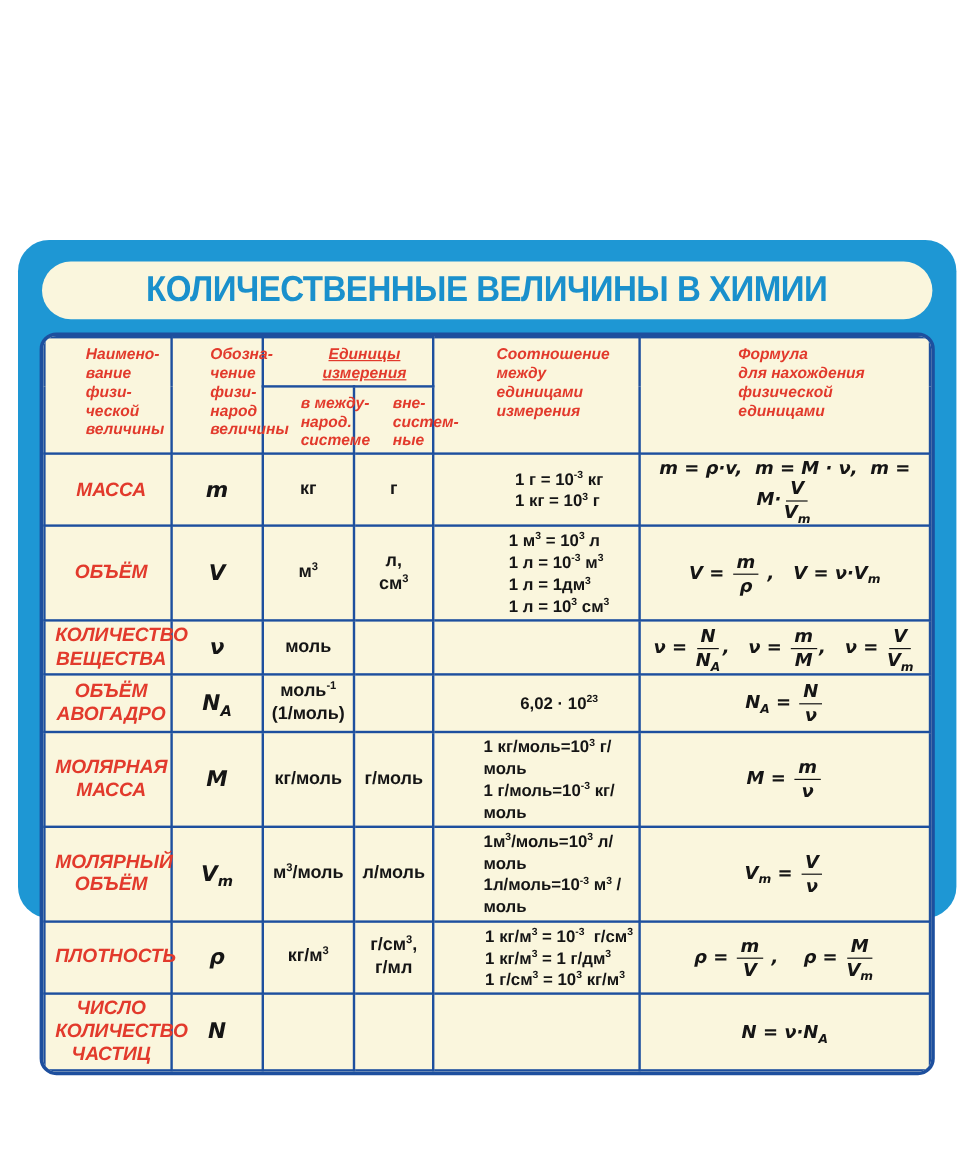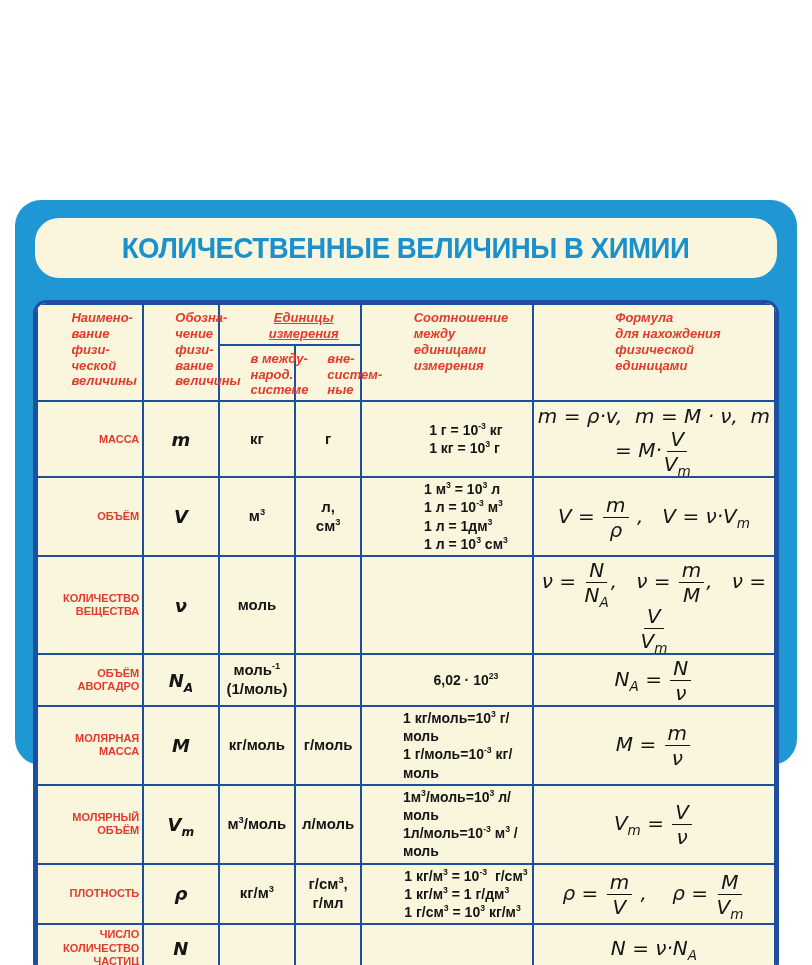--- a/index.html
+++ b/index.html
@@ -7,24 +7,24 @@
   .page { position:relative; width:812px; height:965px; background:#ffffff; overflow:hidden; }
 
   .poster {
     position:absolute; left:15px; top:200px; width:782px; height:565px;
     background:var(--frame-blue, #1e97d4);
     border-radius:26px;
     padding:18px 18px 14px 18px;
   }
 
   .title-banner {
-    height:60px; background:var(--panel-cream, #faf6dd);
+    height:48px; background:var(--panel-cream, #faf6dd);
     border-radius:24px;
     display:flex; align-items:center; justify-content:center;
-    margin:0 2px 22px 2px;
+    margin:0 2px 11px 2px;
   }
   .title-text {
     color:var(--title-blue, #1a90cc);
     font-size:30px; font-weight:bold; letter-spacing:-0.5px;
     transform:scaleX(0.92); white-space:nowrap;
   }
 
   .table-panel {
     background:var(--panel-cream, #faf6dd);
     border:3px solid var(--line-navy, #1d4f9e);
@@ -49,28 +49,28 @@
     color:var(--accent-red, #e23a2c);
     font-style:italic; font-weight:bold; font-size:13px; line-height:1.22;
     vertical-align:top; text-align:center; padding:5px 3px 2px 3px;
   }
   .hwrap { display:inline-block; text-align:left; white-space:pre-line;margin-left:28px; }
   .hwrap-center { text-align:center;text-decoration:underline; }
 
   td { vertical-align:middle; text-align:center; padding:2px 3px; color:var(--text-black, #111111); }
 
   td.c-name {
-    color:var(--accent-red, #e23a2c); font-weight:bold; font-size:11px;
-    text-align:right; padding-left:8px; line-height:1.2;
+    color:var(--accent-red, #e23a2c); font-weight:bold; font-size:16px;
+    text-align:center; padding-left:8px; line-height:1.2;font-style:italic;
   }
   td.c-sym  { font-size:18px; font-weight:bold; font-style:italic; font-family:"DejaVu Sans", sans-serif; }
   td.c-unit { font-size:15px; font-weight:bold; line-height:1.25; }
   td.c-rel  { font-size:14px; font-weight:bold; line-height:1.3;padding-left:41px; }
   .rel-block { display:inline-block; text-align:left; }
-  td.c-form { font-size:20px; font-weight:normal; font-style:italic; font-family:"DejaVu Sans", sans-serif; }
+  td.c-form { font-size:15px; font-weight:bold; font-style:italic; font-family:"DejaVu Sans", sans-serif; }
 
   sup { font-size:0.62em; vertical-align:super; line-height:0; }
   sub { font-size:0.68em; vertical-align:sub; line-height:0; }
 
   .frac { display:inline-flex; flex-direction:column; align-items:center; vertical-align:middle; margin:0 2px; line-height:1; }
   .fr-num { border-bottom:1.6px solid currentColor; padding:1px 3px 2px 3px; }
   .fr-den { padding-top:2px; }
 </style>
 </head>
 <body>
@@ -95,21 +95,21 @@
         <thead>
           <tr>
             <th class="h" rowspan="2"><span class="hwrap">Наимено-
 вание
 физи-
 ческой
 величины</span></th>
             <th class="h" rowspan="2"><span class="hwrap">Обозна-
 чение
 физи-
-вание
+народ
 величины</span></th>
             <th class="h" colspan="2"><span class="hwrap hwrap-center">Единицы
 измерения</span></th>
             <th class="h" rowspan="2"><span class="hwrap">Соотношение
 между
 единицами
 измерения</span></th>
             <th class="h" rowspan="2"><span class="hwrap">Формула
 для нахождения
 физической

